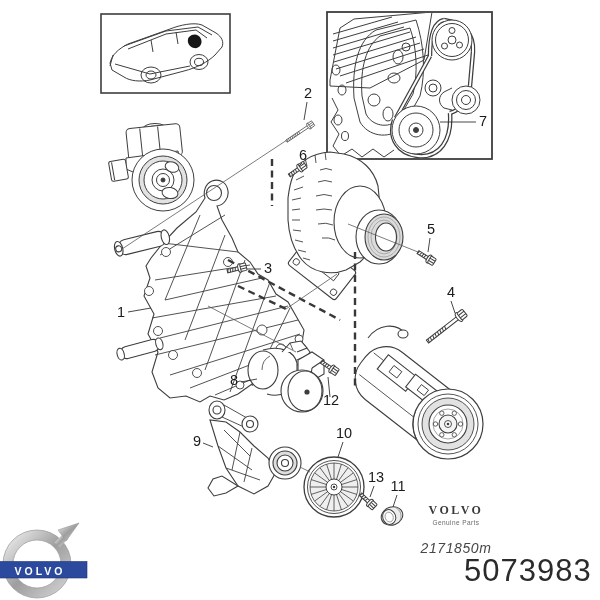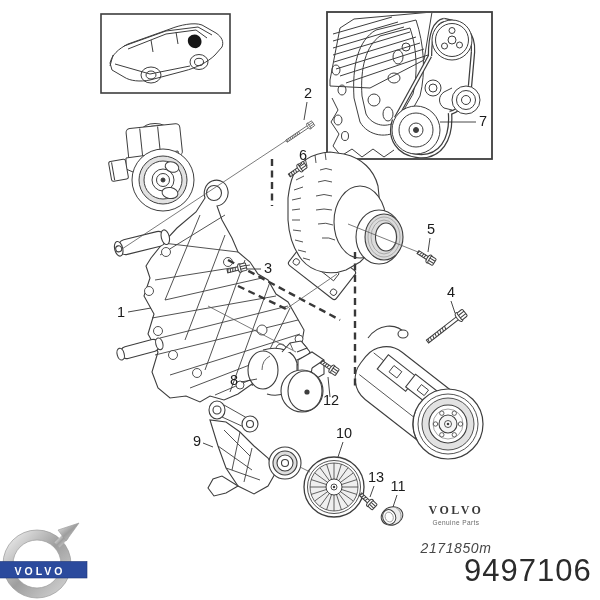--- a/index.html
+++ b/index.html
@@ -423,14 +423,14 @@
     <text x="40" y="574.5" text-anchor="middle" fill="#ffffff" font-size="10.5" font-weight="bold" letter-spacing="3">VOLVO</text>
   </g>
 </svg>
 
 <div class="brand-box">
   <div class="brand-name">VOLVO</div>
   <div class="brand-sub">Genuine Parts</div>
   <div class="brand-code">2171850m</div>
 </div>
 
-<div class="part-number">9497106</div>
+<div class="part-number">5073983</div>
 </div>
 
 </body></html>

